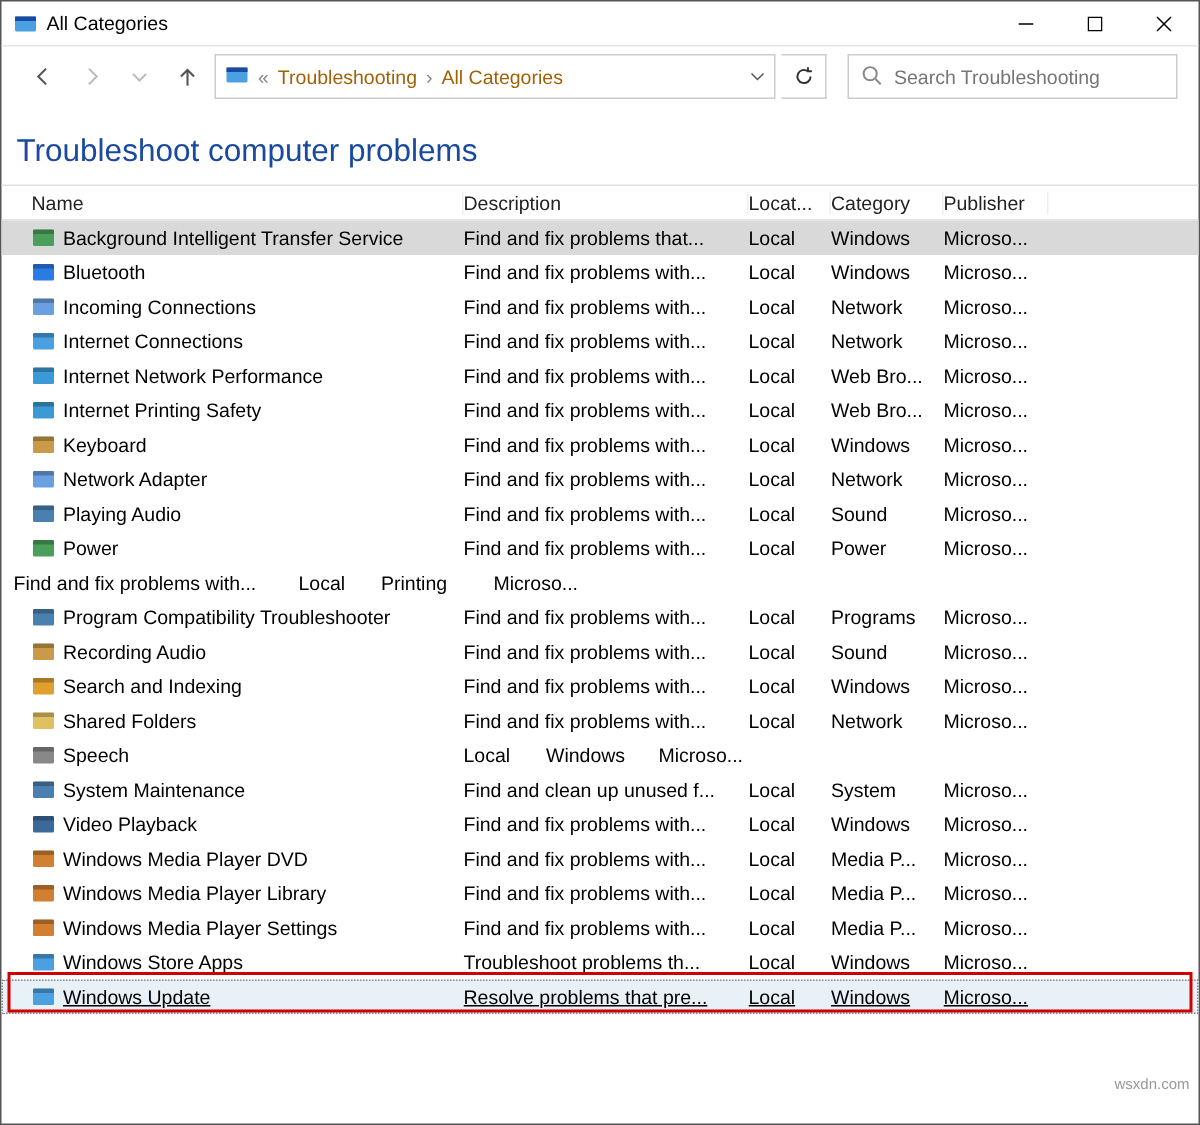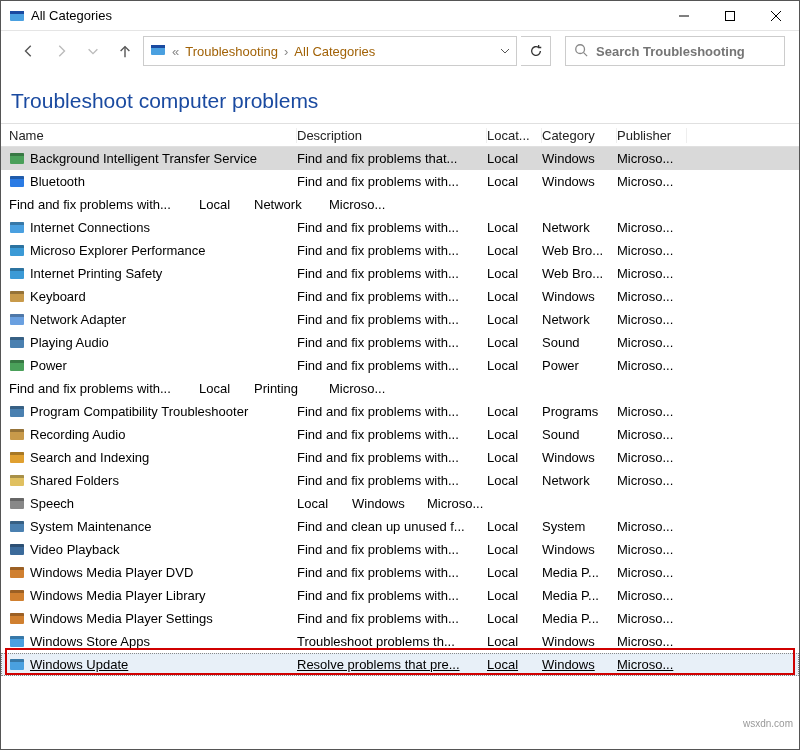--- a/index.html
+++ b/index.html
@@ -15,34 +15,34 @@
   
   .toolbar { height: 40px; display: flex; align-items: center; padding: 0 14px; gap: 4px; }
   .nav-btn { width: 28px; height: 28px; display:flex; align-items:center; justify-content:center; }
   .nav-btn svg { width: 14px; height: 14px; stroke:#555; stroke-width:1.6; fill:none; }
   .nav-btn.disabled svg { stroke:#bbb; }
   .addr { flex: 1; height: 30px; border: 1px solid #ccc; display:flex; align-items:center; padding: 0 6px; gap:6px; min-width:0; }
   .addr .crumb { color:#a16207; white-space:nowrap; }
   .addr .sep { color:#888; }
   .addr .dd { margin-left:auto; }
   .refresh { width: 30px; height:30px; border:1px solid #ccc; border-left:0; display:flex; align-items:center; justify-content:center; }
-  .search { width: 220px; height:30px; border:1px solid #ccc; margin-left:10px; display:flex; align-items:center; padding:0 8px; gap:6px; color:#888;font-weight:bold; }
+  .search { width: 220px; height:30px; border:1px solid #ccc; margin-left:10px; display:flex; align-items:center; padding:0 8px; gap:6px; color:#888; }
   .search input { border:0; outline:0; font: inherit; color:#000; width:100%; background:transparent; }
   
   .hdr { padding: 18px 10px 10px 10px; }
   .hdr h1 { margin:0; font-size: 21px; font-weight: 400; color: #1a4aa0; }
   
   .grid { width:100%; }
   .row { display:flex; align-items:center; height:23px; padding: 0 8px 0 8px; }
   .row.header { border-top:1px solid #e0e0e0; border-bottom:1px solid #e0e0e0; height:24px; color:#222; }
   .row.header .c { border-right:1px solid #eee; }
   .row.sel { background:#d9d9d9; }
   .row.hl-row { background:#e8f0f8; outline:1px dotted #888; outline-offset:-1px; }
   .c { overflow:hidden; text-overflow:ellipsis; white-space:nowrap; padding-right:6px; }
-  .c-name { width: 288px; display:flex; align-items:center; gap:5px; }
+  .c-name { width: 288px; display:flex; align-items:center; gap:5px;margin-left:12px; }
   .c-desc { width: 190px; }
   .c-loc  { width: 55px; }
   .c-cat  { width: 75px; }
   .c-pub  { width: 70px; }
   .ico { width:16px; height:16px; flex:0 0 16px; display:inline-block; }
   .row.hl-row .c span { text-decoration: underline; }
   .row.hl-row .c-name .lbl { text-decoration: underline; }
   .hl-box { position:absolute; left:4px; right:4px; border:2px solid #d00000; height:27px; pointer-events:none; }
   .watermark { position:absolute; right:6px; bottom:20px; font-size:10px; color:#999; }
 </style>
@@ -164,20 +164,27 @@
               <rect x="1" y="2" width="14" height="3" fill="rgba(0,0,0,0.25)"></rect>
             </svg></span>
           <span class="lbl">Bluetooth</span>
         </div>
         <div class="c c-desc"><span>Find and fix problems with...</span></div>
         <div class="c c-loc"><span>Local</span></div>
         <div class="c c-cat"><span>Windows</span></div>
         <div class="c c-pub"><span>Microso...</span></div>
       </div>
       <div class="row">
+        <div class="c c-name">
+          <span class="ico"><svg width="16" height="16" viewBox="0 0 16 16">
+              <rect x="1" y="2" width="14" height="11" rx="1" fill="#6aa0e0"></rect>
+              <rect x="1" y="2" width="14" height="3" fill="rgba(0,0,0,0.25)"></rect>
+            </svg></span>
+          <span class="lbl">Incoming Connections</span>
+        </div>
         <div class="c c-desc"><span>Find and fix problems with...</span></div>
         <div class="c c-loc"><span>Local</span></div>
         <div class="c c-cat"><span>Network</span></div>
         <div class="c c-pub"><span>Microso...</span></div>
       </div>
       <div class="row">
         <div class="c c-name">
           <span class="ico"><svg width="16" height="16" viewBox="0 0 16 16">
               <rect x="1" y="2" width="14" height="11" rx="1" fill="#4aa0e0"></rect>
               <rect x="1" y="2" width="14" height="3" fill="rgba(0,0,0,0.25)"></rect>
@@ -188,21 +195,21 @@
         <div class="c c-loc"><span>Local</span></div>
         <div class="c c-cat"><span>Network</span></div>
         <div class="c c-pub"><span>Microso...</span></div>
       </div>
       <div class="row">
         <div class="c c-name">
           <span class="ico"><svg width="16" height="16" viewBox="0 0 16 16">
               <rect x="1" y="2" width="14" height="11" rx="1" fill="#3b9ad6"></rect>
               <rect x="1" y="2" width="14" height="3" fill="rgba(0,0,0,0.25)"></rect>
             </svg></span>
-          <span class="lbl">Microso Explorer Performance</span>
+          <span class="lbl">Internet Network Performance</span>
         </div>
         <div class="c c-desc"><span>Find and fix problems with...</span></div>
         <div class="c c-loc"><span>Local</span></div>
         <div class="c c-cat"><span>Web Bro...</span></div>
         <div class="c c-pub"><span>Microso...</span></div>
       </div>
       <div class="row">
         <div class="c c-name">
           <span class="ico"><svg width="16" height="16" viewBox="0 0 16 16">
               <rect x="1" y="2" width="14" height="11" rx="1" fill="#3b9ad6"></rect>

